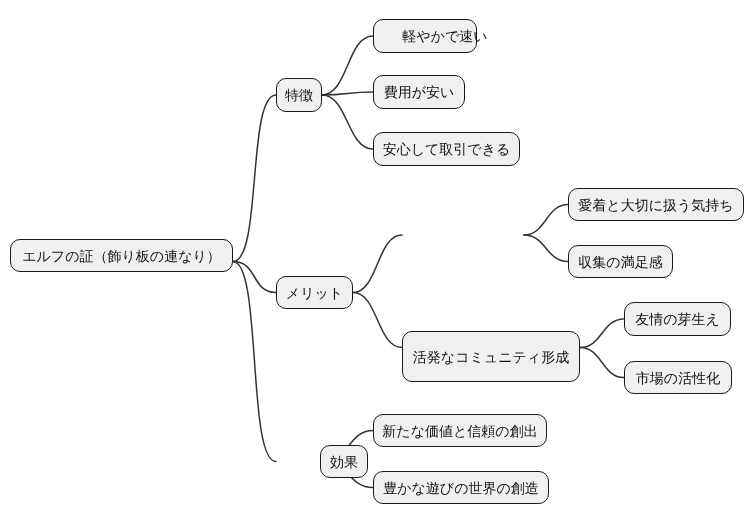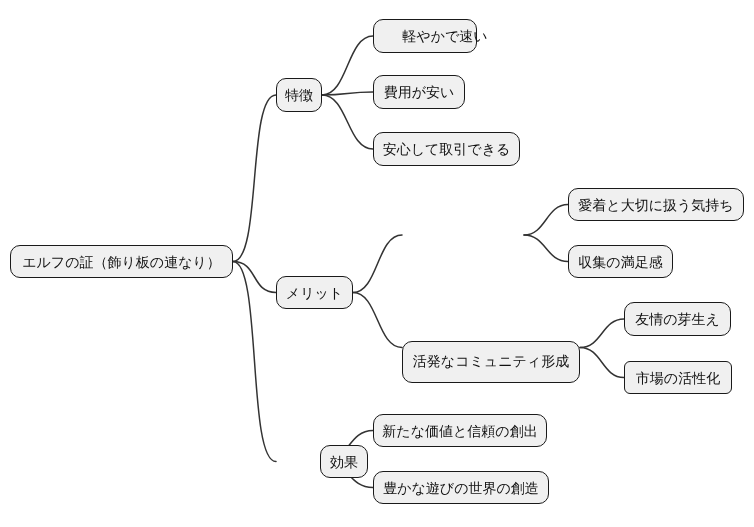--- a/index.html
+++ b/index.html
@@ -58,31 +58,31 @@
     <path d="M353,292.5 C378,292.5 377,235 402,235"></path>
     <path d="M353,292.5 C378,292.5 377,347.5 402,347.5"></path>
     <path d="M524,235 C546,235 546,204.5 568,204.5"></path>
     <path d="M524,235 C546,235 546,261.5 568,261.5"></path>
     <path d="M580,347.5 C602,347.5 602,319 624,319"></path>
     <path d="M580,347.5 C602,347.5 602,377.5 624,377.5"></path>
     <path d="M324,461.5 C349,461.5 348,430.5 373,430.5"></path>
     <path d="M324,461.5 C349,461.5 348,487.5 373,487.5"></path>
   </svg>
 
-  <div class="node" style="left:10px;  top:245px; width:223px; height:33px;">エルフの証（飾り板の連なり）</div>
+  <div class="node" style="left:10px;  top:239px; width:223px; height:33px;">エルフの証（飾り板の連なり）</div>
 
   <div class="node" style="left:276px; top:78px;  width:46px;  height:34px;">特徴</div>
   <div class="node" style="left:373px; top:19px;  width:104px; height:34px;padding-left:40px;">軽やかで速い</div>
   <div class="node" style="left:373px; top:75px;  width:92px;  height:34px;">費用が安い</div>
   <div class="node" style="left:373px; top:132px; width:147px; height:34px;">安心して取引できる</div>
 
   <div class="node" style="left:276px; top:276px; width:77px;  height:33px;">メリット</div>
   <div class="node" style="left:568px; top:245px; width:105px; height:33px;">収集の満足感</div>
   <div class="node" style="left:568px; top:188px; width:176px; height:33px;">愛着と大切に扱う気持ち</div>
-  <div class="node" style="left:402px; top:341px; width:178px; height:42px;font-family:Liberation Serif, serif;">活発なコミュニティ形成</div>
+  <div class="node" style="left:402px; top:331px; width:178px; height:51px;">活発なコミュニティ形成</div>
   <div class="node" style="left:624px; top:302px; width:107px; height:34px;">友情の芽生え</div>
-  <div class="node" style="left:624px; top:361px; width:108px; height:33px;border-radius:6px;">市場の活性化</div>
+  <div class="node" style="left:624px; top:361px; width:108px; height:33px;">市場の活性化</div>
 
   <div class="node" style="left:276px; top:445px; width:48px;  height:33px;margin-left:44px;">効果</div>
   <div class="node" style="left:373px; top:414px; width:174px; height:33px;">新たな価値と信頼の創出</div>
   <div class="node" style="left:373px; top:471px; width:176px; height:33px;">豊かな遊びの世界の創造</div>
 
 </div>
 
 </body></html>

